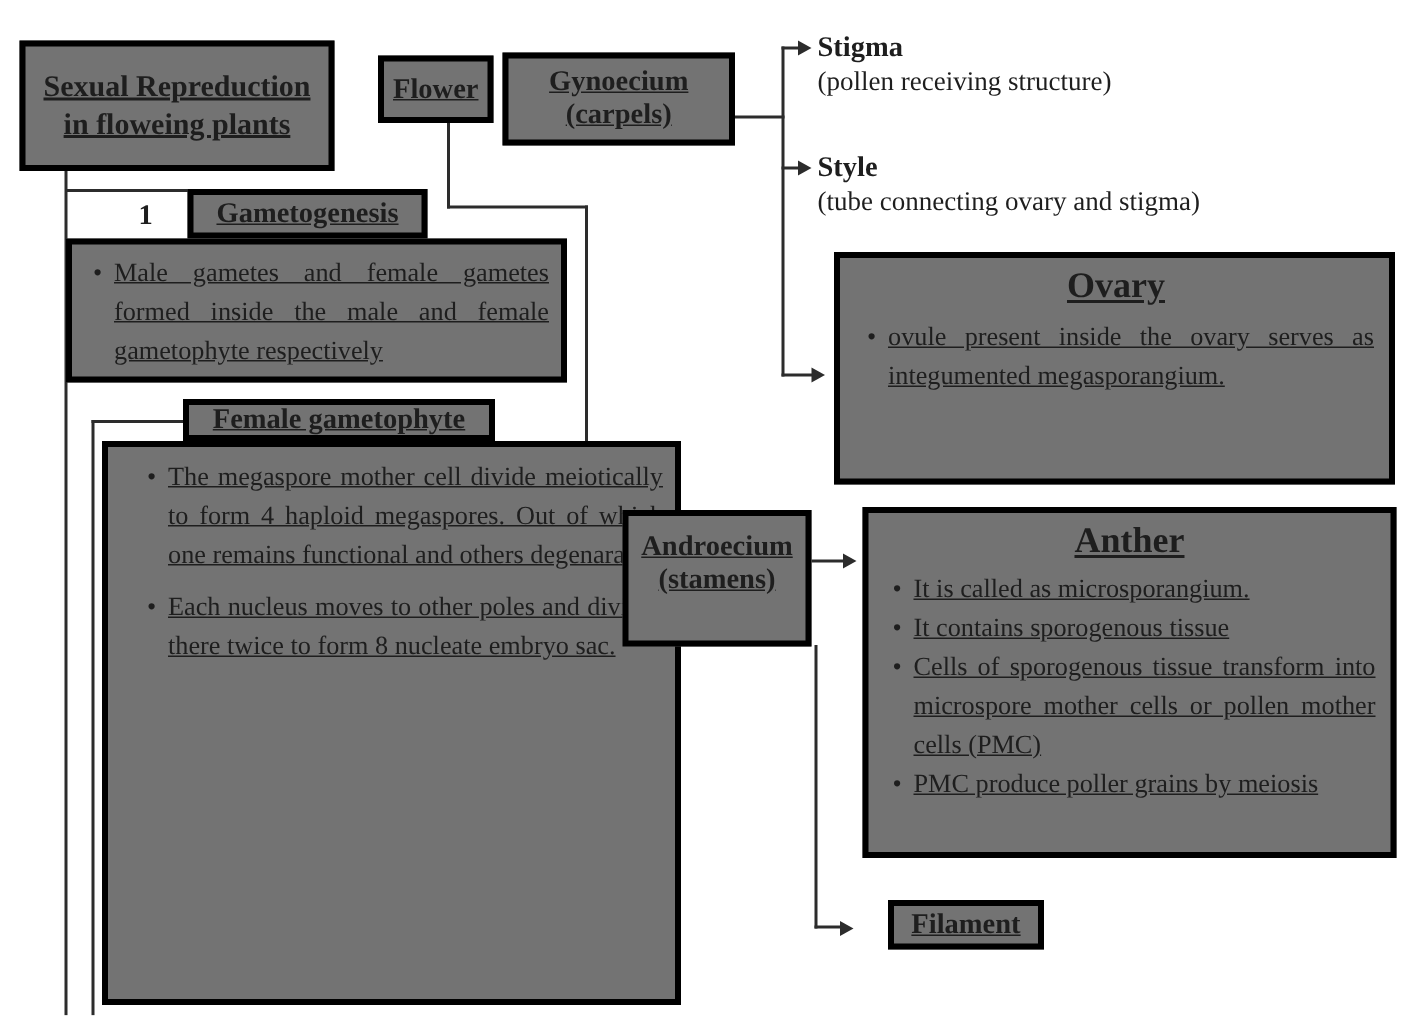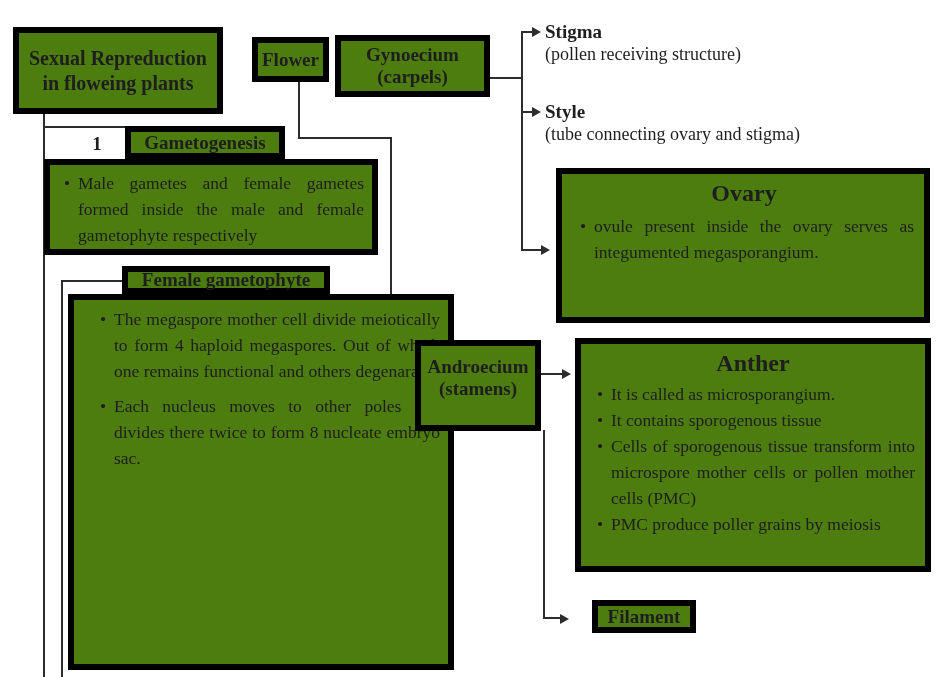--- a/index.html
+++ b/index.html
@@ -1,20 +1,20 @@
 <!DOCTYPE html>
 <html><head>
 <meta charset="utf-8">
 <style>
   html,body{margin:0;padding:0;background:#ffffff;}
   #canvas{
     position:relative;width:942px;height:677px;background:#ffffff;overflow:hidden;
     font-family:"Liberation Serif","DejaVu Serif",serif;color:#1e1e1e;
   }
-  .box{position:absolute;border:6px solid #000000;background:#4d7c0f;box-sizing:border-box;}
+  .box{position:absolute;border:4px solid #000000;background:#737373;box-sizing:border-box;text-decoration:underline;}
   .centered{display:flex;align-items:center;justify-content:center;text-align:center;white-space:pre-line;}
   .head{font-weight:bold;font-size:19px;line-height:22px;}
   .head-lg{font-weight:bold;font-size:20px;line-height:25px;}
   .vline,.hline{position:absolute;background:#2c2c2c;}
   .vline{width:2px;}
   .hline{height:2px;}
   .ahead{position:absolute;width:0;height:0;border-top:5px solid transparent;border-bottom:5px solid transparent;border-left:9px solid #2c2c2c;}
   .bullet{position:relative;padding-left:20px;text-align:justify;font-size:17.5px;line-height:26px;}
   .bullet::before{content:"\2022";position:absolute;left:6px;}
   .gap9{margin-bottom:9px;}

